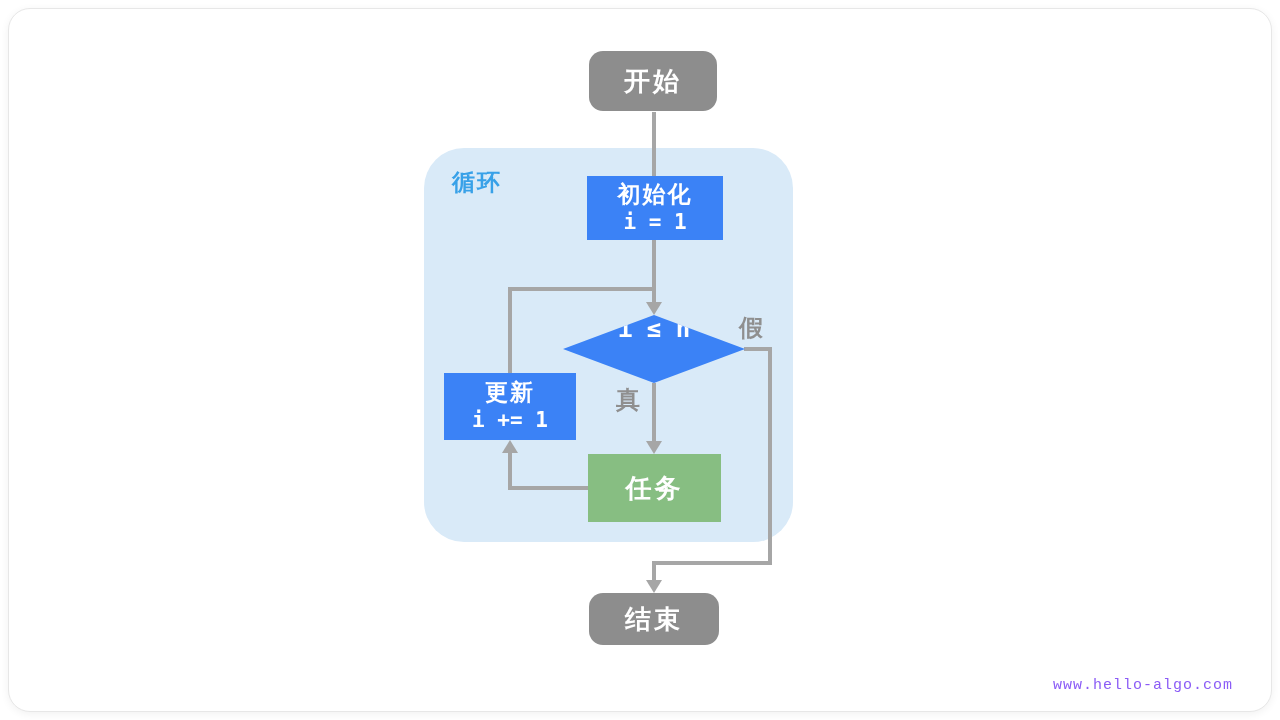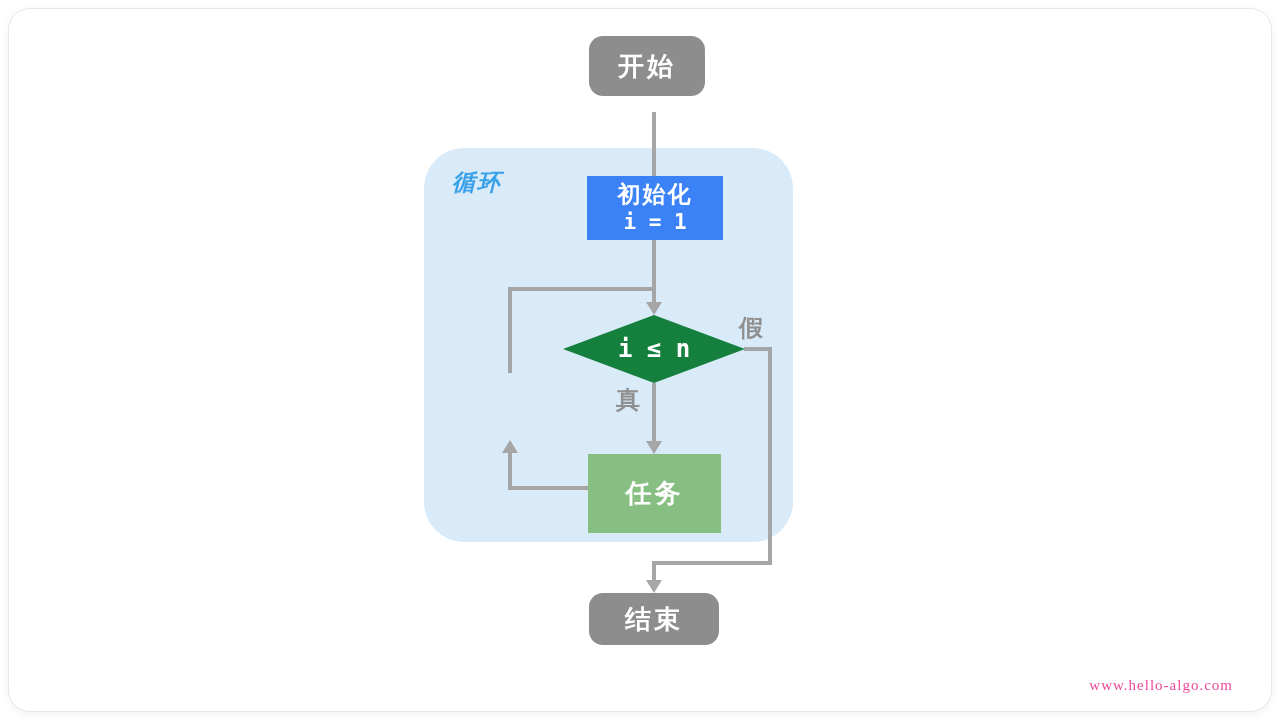--- a/index.html
+++ b/index.html
@@ -26,21 +26,20 @@
     background: #d9eaf8;
     border-radius: 40px;
   }
   .loop-label {
     position: absolute;
     left: 452px; top: 167px;
     font-size: 23px;
     font-weight: bold;
     letter-spacing: 2px;
     color: #38a1e8;
-    font-style: italic;
   }
   .edge { position: absolute; background: #a6a6a6; }
   .arrow { position: absolute; width: 0; height: 0; }
   .arrow.down {
     border-left: 8px solid transparent;
     border-right: 8px solid transparent;
     border-top: 13px solid #a6a6a6;
   }
   .arrow.up {
     border-left: 8px solid transparent;
@@ -77,42 +76,41 @@
     line-height: 1.3;
   }
   .task-node {
     background: #87be82;
     font-size: 26px;
     font-weight: bold;
     letter-spacing: 3px;
   }
   .diamond {
     position: absolute;
-    background: #15803d;
+    background: #3b82f6;
     clip-path: polygon(50% 0, 100% 50%, 50% 100%, 0 50%);
     display: flex;
-    align-items: center;
     justify-content: center;
     color: #ffffff;
     font-family: "DejaVu Sans Mono", monospace;
     font-size: 24px;
     font-weight: bold;
   }
   .edge-label {
     position: absolute;
     font-size: 24px;
     font-weight: bold;
     color: #8f8f8f;
   }
   .watermark {
     position: absolute;
     right: 47px; top: 677px;
-    font-family: Liberation Serif, serif;
+    font-family: Liberation Mono, monospace;
     font-size: 15px;
-    color: #ec4899;
+    color: #8b5cf6;
     letter-spacing: 1px;
   }
 </style>
 </head>
 <body>
 
 <div class="stage">
   <div class="frame"></div>
 
   <div class="loop-box"></div>
@@ -132,35 +130,39 @@
   <div class="edge" style="left:510px; top:486px; width:78px; height:4px;"></div>
   <div class="edge" style="left:508px; top:451px; width:4px; height:39px;"></div>
   <div class="arrow up" style="left:502px; top:440px;"></div>
 
   <div class="edge" style="left:744px; top:347px; width:28px; height:4px;"></div>
   <div class="edge" style="left:768px; top:347px; width:4px; height:216px;"></div>
   <div class="edge" style="left:652px; top:561px; width:120px; height:4px;"></div>
   <div class="edge" style="left:652px; top:561px; width:4px; height:19px;"></div>
   <div class="arrow down" style="left:646px; top:580px;"></div>
 
-  <div class="node terminal" style="left:589px; top:36px; width:116px; height:60px;">
+  <div class="node terminal" style="left:589px; top:51px; width:128px; height:60px;">
     <span>开始</span>
   </div>
 
   <div class="node process" style="left:587px; top:176px; width:136px; height:64px;">
     <span class="title">初始化</span>
     <span class="code">i = 1</span>
   </div>
 
   <div class="diamond" style="left:563px; top:315px; width:182px; height:68px;">
     <span>i ≤ n</span>
   </div>
 
+  <div class="node process" style="left:444px; top:373px; width:132px; height:67px;">
+    <span class="title">更新</span>
+    <span class="code">i += 1</span>
+  </div>
 
-  <div class="node task-node" style="left:588px; top:454px; width:133px; height:79px;">
+  <div class="node task-node" style="left:588px; top:454px; width:133px; height:68px;">
     <span>任务</span>
   </div>
 
   <div class="node terminal" style="left:589px; top:593px; width:130px; height:52px;">
     <span>结束</span>
   </div>
 
   <span class="edge-label" style="left:616px; top:384px;">真</span>
   <span class="edge-label" style="left:739px; top:312px;">假</span>
 

